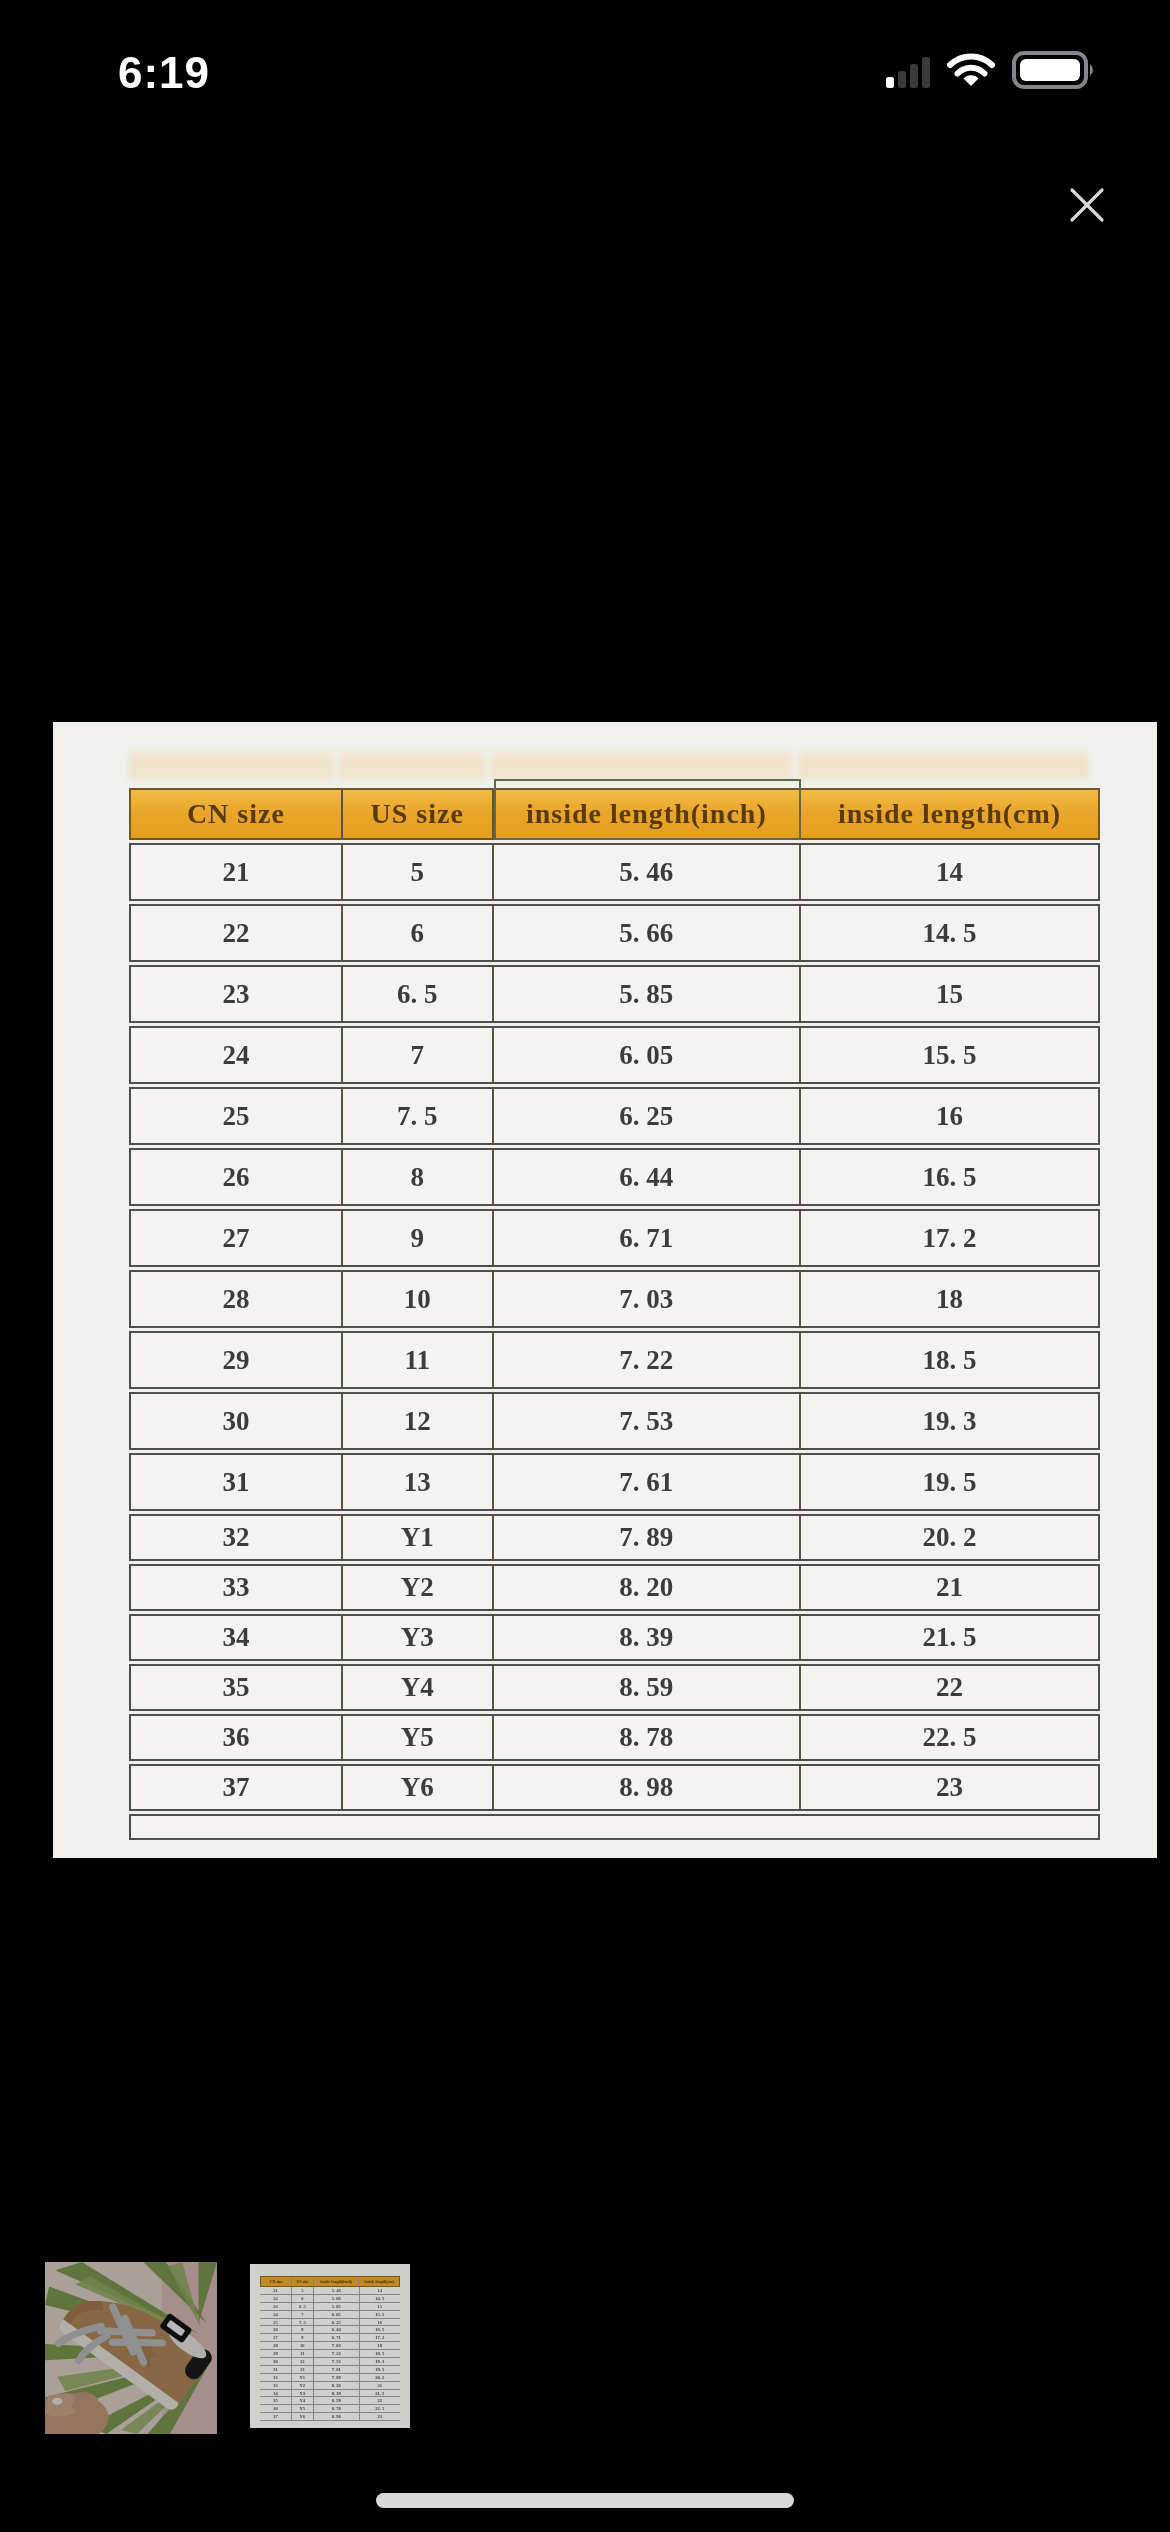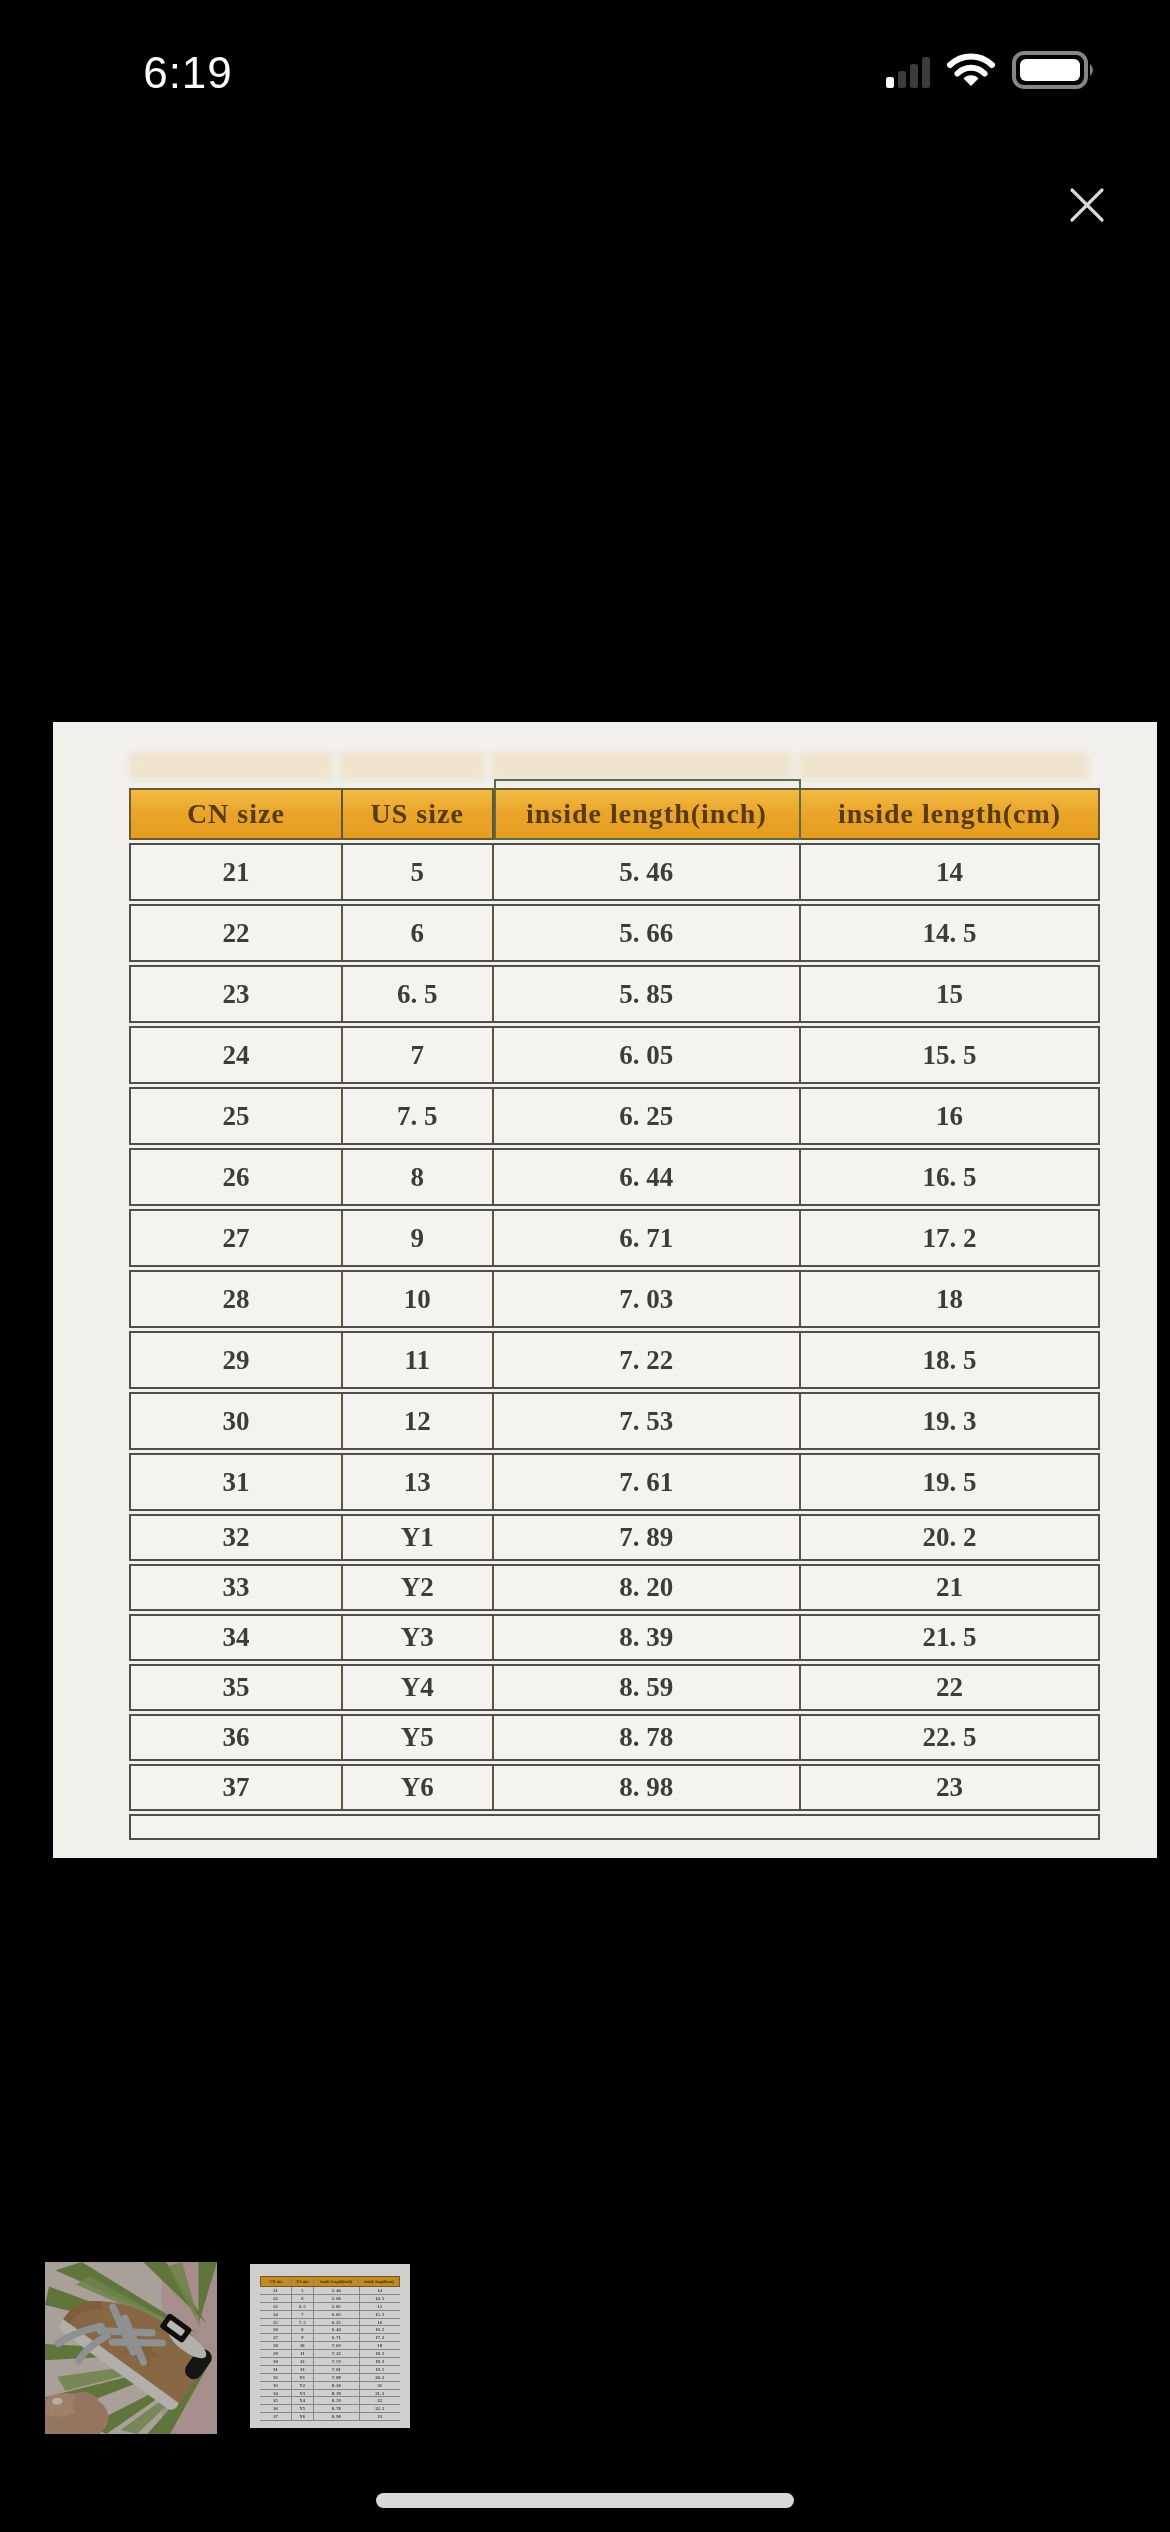--- a/index.html
+++ b/index.html
@@ -1,22 +1,22 @@
 <!DOCTYPE html>
 <html><head>
 <meta charset="utf-8">
 <style>
   html,body{margin:0;padding:0;background:#000;}
   body{width:1170px;height:2532px;position:relative;overflow:hidden;
        font-family:"Liberation Sans",sans-serif;}
 
   
   .statusbar{position:absolute;top:0;left:0;width:1170px;height:110px;}
-  .time{position:absolute;left:118px;top:48px;width:140px;text-align:center;
-        color:#fff;font-size:44px;font-weight:400;letter-spacing:1px;}
+  .time{position:absolute;left:118px;top:48px;width:140px;
+        color:#fff;font-size:44px;font-weight:700;letter-spacing:1px;}
   .sb-icons{position:absolute;right:72px;top:50px;display:flex;align-items:center;gap:16px;}
   .sig{display:flex;align-items:flex-end;gap:4px;height:32px;}
   .sig i{display:block;width:8px;border-radius:2.5px;background:#3b3b3e;}
   .sig i.on{background:#fff;}
   .sig i:nth-child(1){height:11px}.sig i:nth-child(2){height:17px}
   .sig i:nth-child(3){height:24px}.sig i:nth-child(4){height:31px}
 
   
   .closebtn{position:absolute;left:1052px;top:172px;width:70px;height:70px;
             display:flex;align-items:center;justify-content:center;cursor:pointer;}

